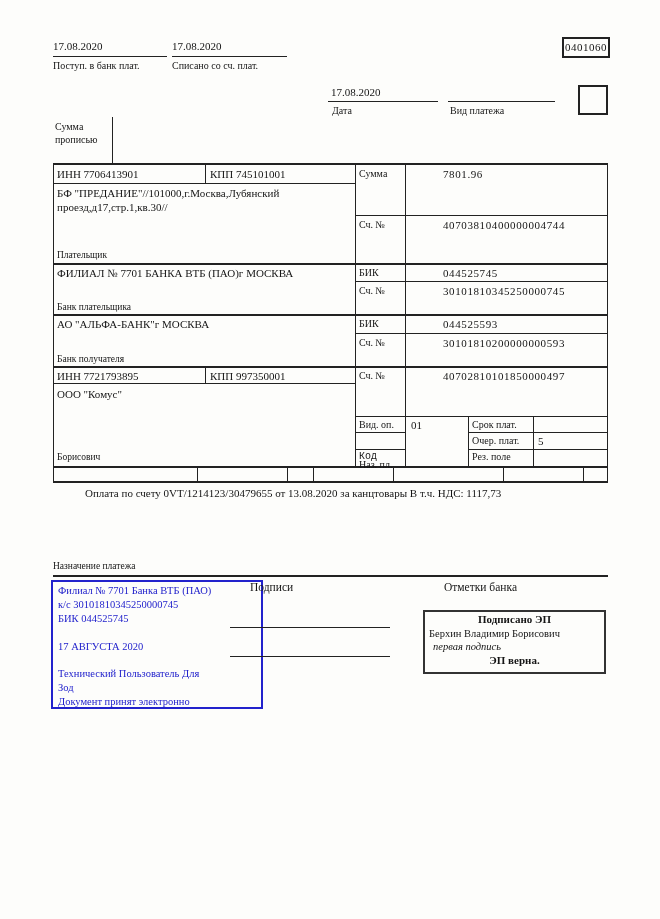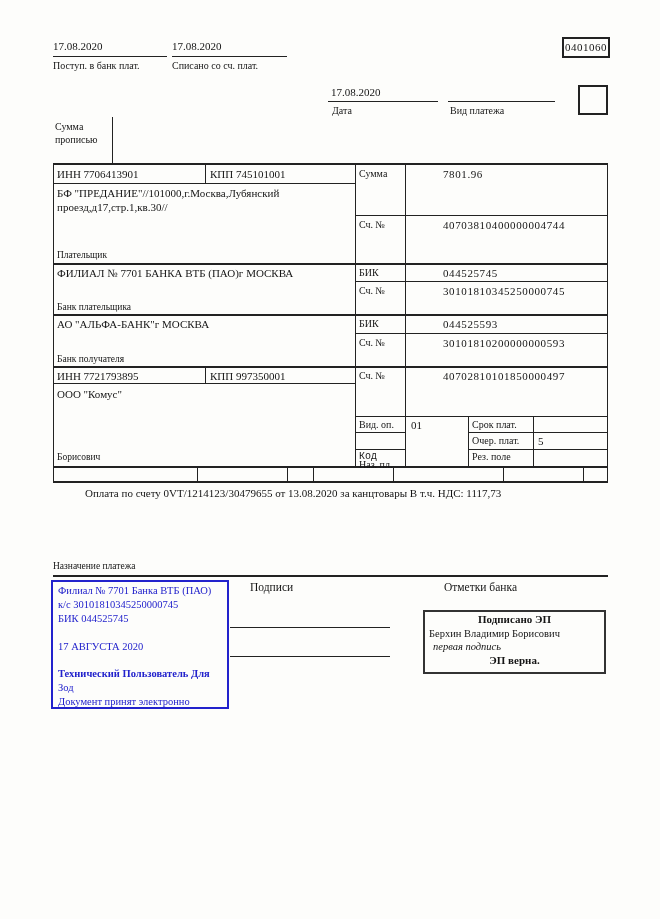--- a/index.html
+++ b/index.html
@@ -16,21 +16,21 @@
   .b{font-weight:bold;}
   .i{font-style:italic;}
   .sans{font-family:"Liberation Sans",sans-serif;}
   .num{letter-spacing:.6px;margin-left:32px;}
   .wrap{white-space:normal;}
   .ctr{text-align:center;}
   .hl{position:absolute;height:1px;background:#222;}
   .hl2{position:absolute;height:2px;background:#222;}
   .vl{position:absolute;width:1px;background:#222;}
   .box{position:absolute;border:2px solid #222;background:transparent;box-sizing:border-box;}
-  .stamp-box{position:absolute;left:51px;top:580px;width:178px;height:129px;border:2px solid #2222cc;box-sizing:border-box;padding:2px 2px 0 5px;}
+  .stamp-box{position:absolute;left:51px;top:580px;width:212px;height:129px;border:2px solid #2222cc;box-sizing:border-box;padding:2px 2px 0 5px;}
   .stamp-box .sl{font-family:"Liberation Serif",serif;font-size:10.5px;line-height:13.9px;color:#2222cc;white-space:nowrap;}
   .ep-box{position:absolute;left:423px;top:610px;width:183px;height:64px;border:2px solid #333;box-sizing:border-box;}
 </style>
 </head>
 <body>
 
 <div id="page">
 
   <div class="t" style="left:53px;top:40px;">17.08.2020</div>
   <div class="hl" style="left:53px;top:56px;width:114px;"></div>
@@ -140,21 +140,21 @@
   <div class="t f95" style="left:53px;top:561px;">Назначение платежа</div>
   <div class="hl2" style="left:53px;top:575px;width:555px;"></div>
 
   <div class="stamp-box" style="border-color: rgb(34, 34, 204);">
     <div class="sl" style="color: rgb(34, 34, 204);">Филиал № 7701 Банка ВТБ (ПАО)</div>
     <div class="sl" style="color: rgb(34, 34, 204);">к/с 30101810345250000745</div>
     <div class="sl" style="color: rgb(34, 34, 204);">БИК 044525745</div>
     <div class="sl" style="color: rgb(34, 34, 204);">&nbsp;</div>
     <div class="sl" style="color: rgb(34, 34, 204);">17 АВГУСТА 2020</div>
     <div class="sl" style="color: rgb(34, 34, 204);">&nbsp;</div>
-    <div class="sl" style="color: rgb(34, 34, 204); font-weight: bold;">Технический Пользователь Для</div>
+    <div class="sl" style="color: rgb(34, 34, 204);">Технический Пользователь Для</div>
     <div class="sl" style="color: rgb(34, 34, 204);">Зод</div>
     <div class="sl" style="color: rgb(34, 34, 204);">Документ принят электронно</div>
   </div>
 
   <div class="t f115" style="left:250px;top:581px;">Подписи</div>
   <div class="hl" style="left:230px;top:627px;width:160px;"></div>
   <div class="hl" style="left:230px;top:656px;width:160px;"></div>
 
   <div class="t f115" style="left:444px;top:581px;">Отметки банка</div>
   <div class="ep-box"></div>

